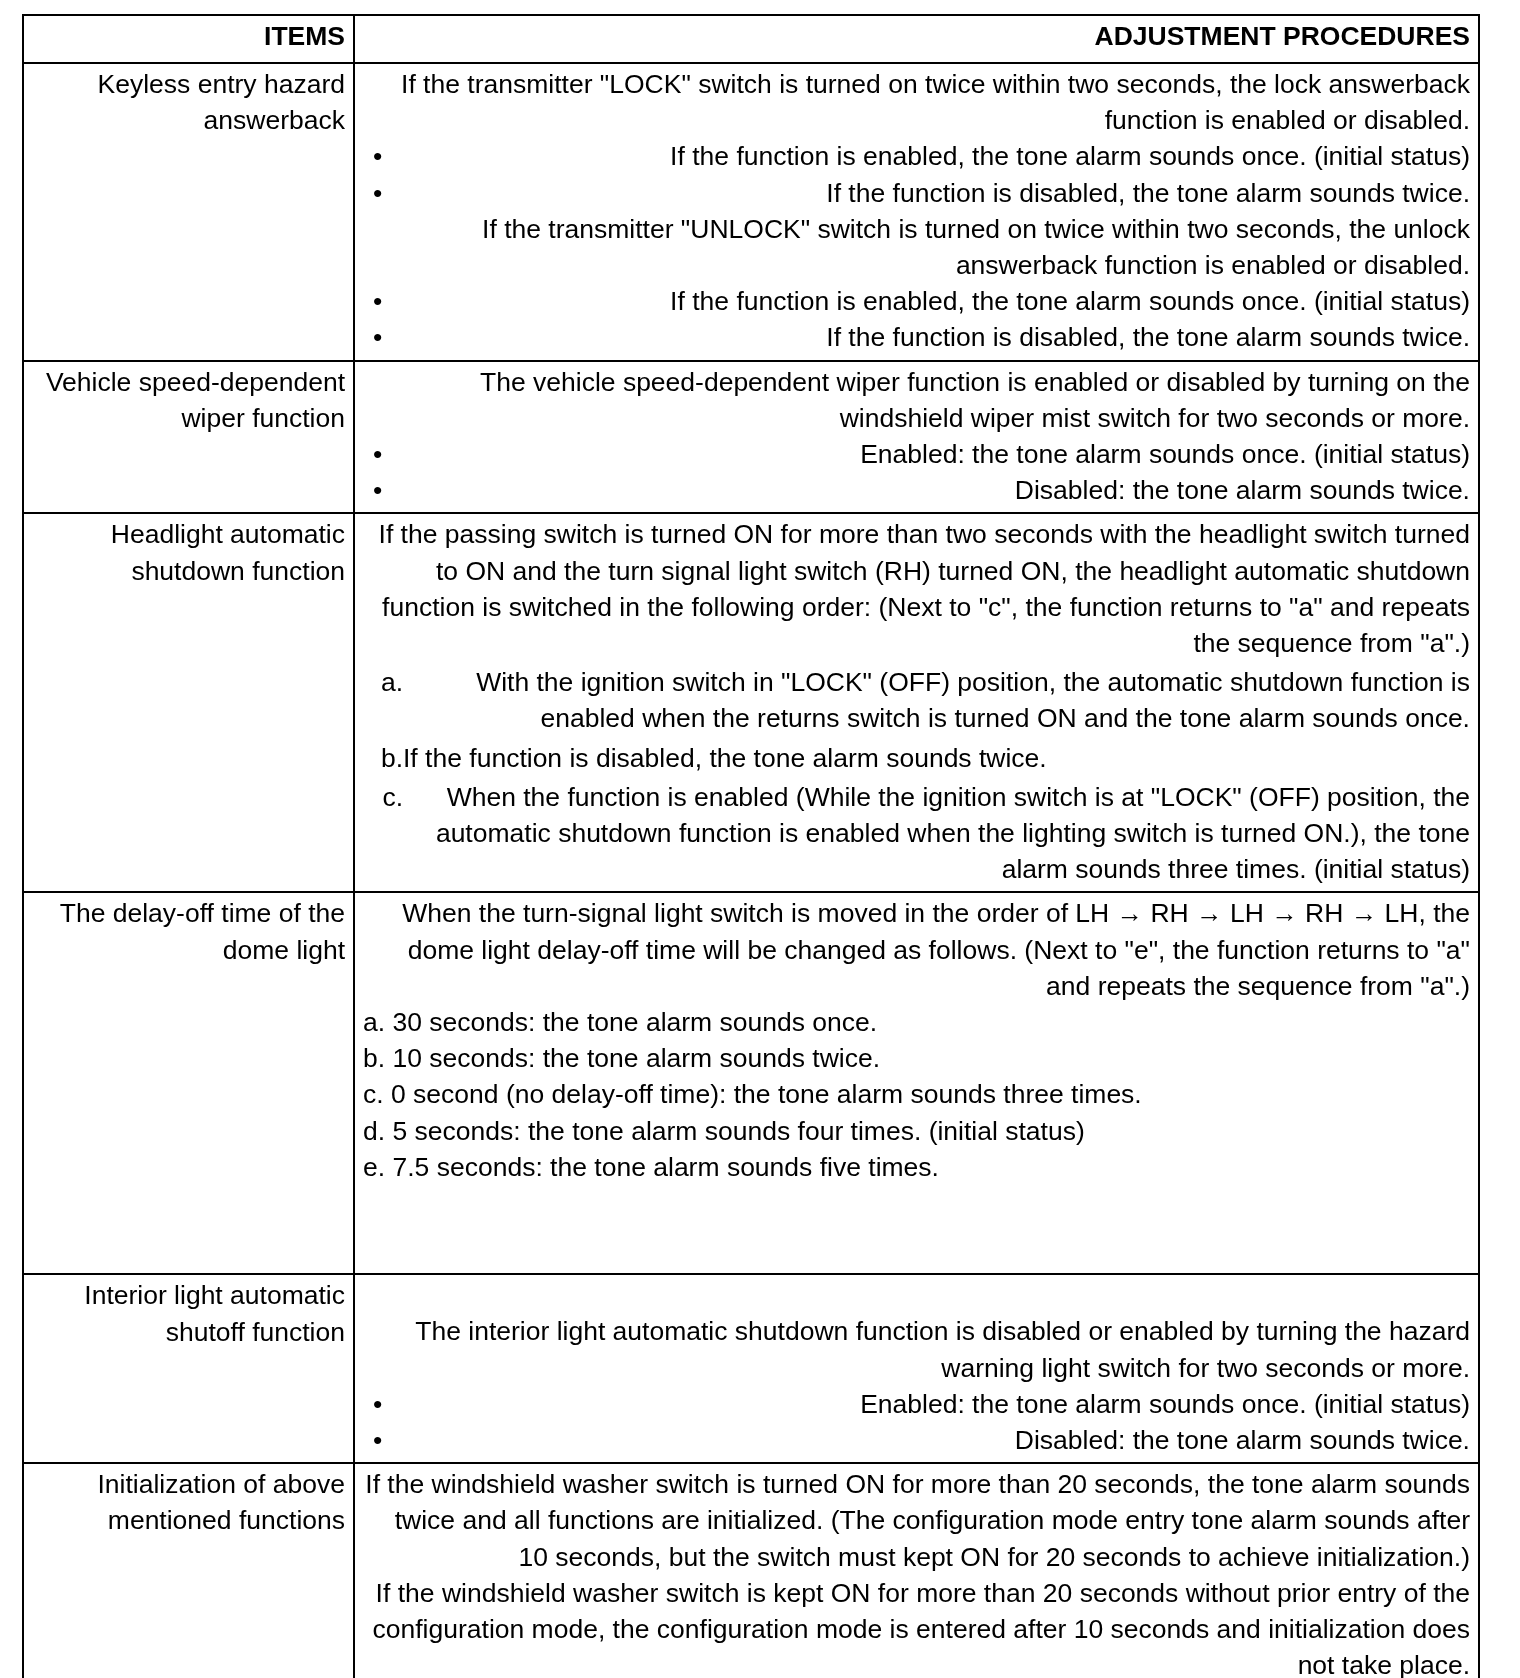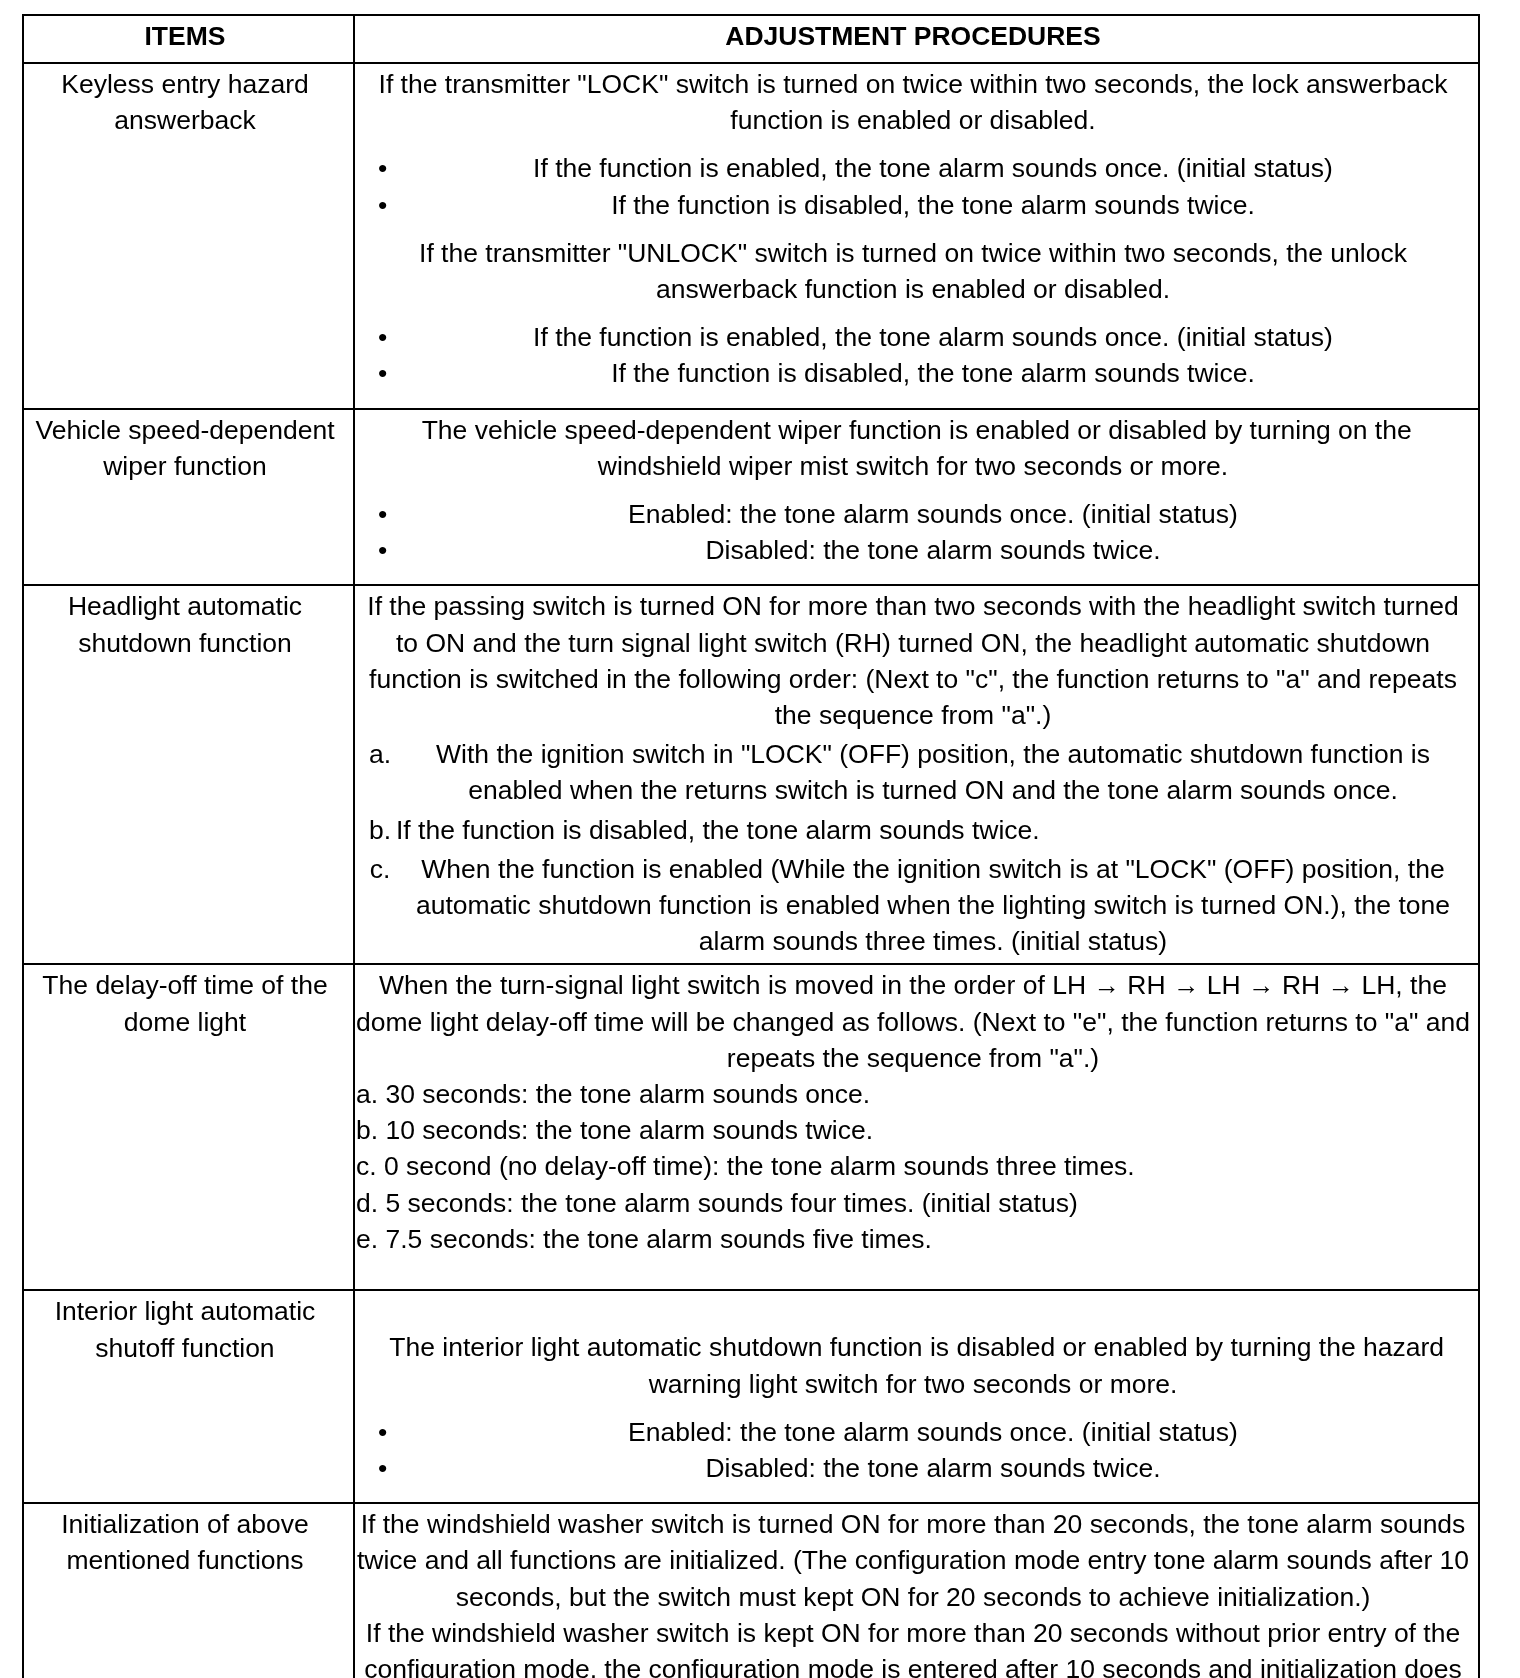--- a/index.html
+++ b/index.html
@@ -1,37 +1,37 @@
 <!DOCTYPE html>
 <html><head>
   <meta charset="utf-8">
   <style>
     html, body { margin:0; padding:0; background:#ffffff; }
     body { width:1520px; height:1678px; position:relative; overflow:hidden;
       font-family:"Liberation Sans", sans-serif; color:#000; }
     table.spec { position:absolute; left:22px; top:14px; width:1458px;
       border-collapse:collapse; table-layout:fixed; }
     table.spec td, table.spec th { border:2px solid #000; vertical-align:top;
-      padding:2px 8px 4px 1px; font-size:26.5px; line-height:36.2px; text-align:center; }
+      padding:2px 8px 4px 8px; font-size:26.5px; line-height:36.2px; text-align:right; }
     col.c1 { width:331px; }
     th { font-weight:bold; font-size:26.5px; height:40px; }
     .para { margin:0; }
-    .bullets { margin:12px; padding:0; list-style:none; }
+    .bullets { margin:0; padding:0; list-style:none; }
     .bullets li { position:relative; padding-left:40px; }
     .bullets li::before { content:"\2022"; position:absolute; left:10px; top:0; }
     .alist { margin:0; padding:0; list-style:none; }
     .alist li { display:flex; }
     .alist .lbl { flex:0 0 auto; }
     .alist.indent li { padding-left:8px; }
     .alist.indent .lbl { width:32px; }
     .alist.indent li { margin-top:3px; }
     .r-keyless { height:281px; }
     .r-wiper { height:149px; }
     .r-headlight { height:320px; }
-    .r-dome { height:326px; }
+    .r-dome { height:382px; }
     .r-interior { height:150px; }
     .r-init { height:262px; }
   </style>
 </head>
 <body>
 
 <table class="spec">
   <colgroup>
       <col class="c1">
       <col>

